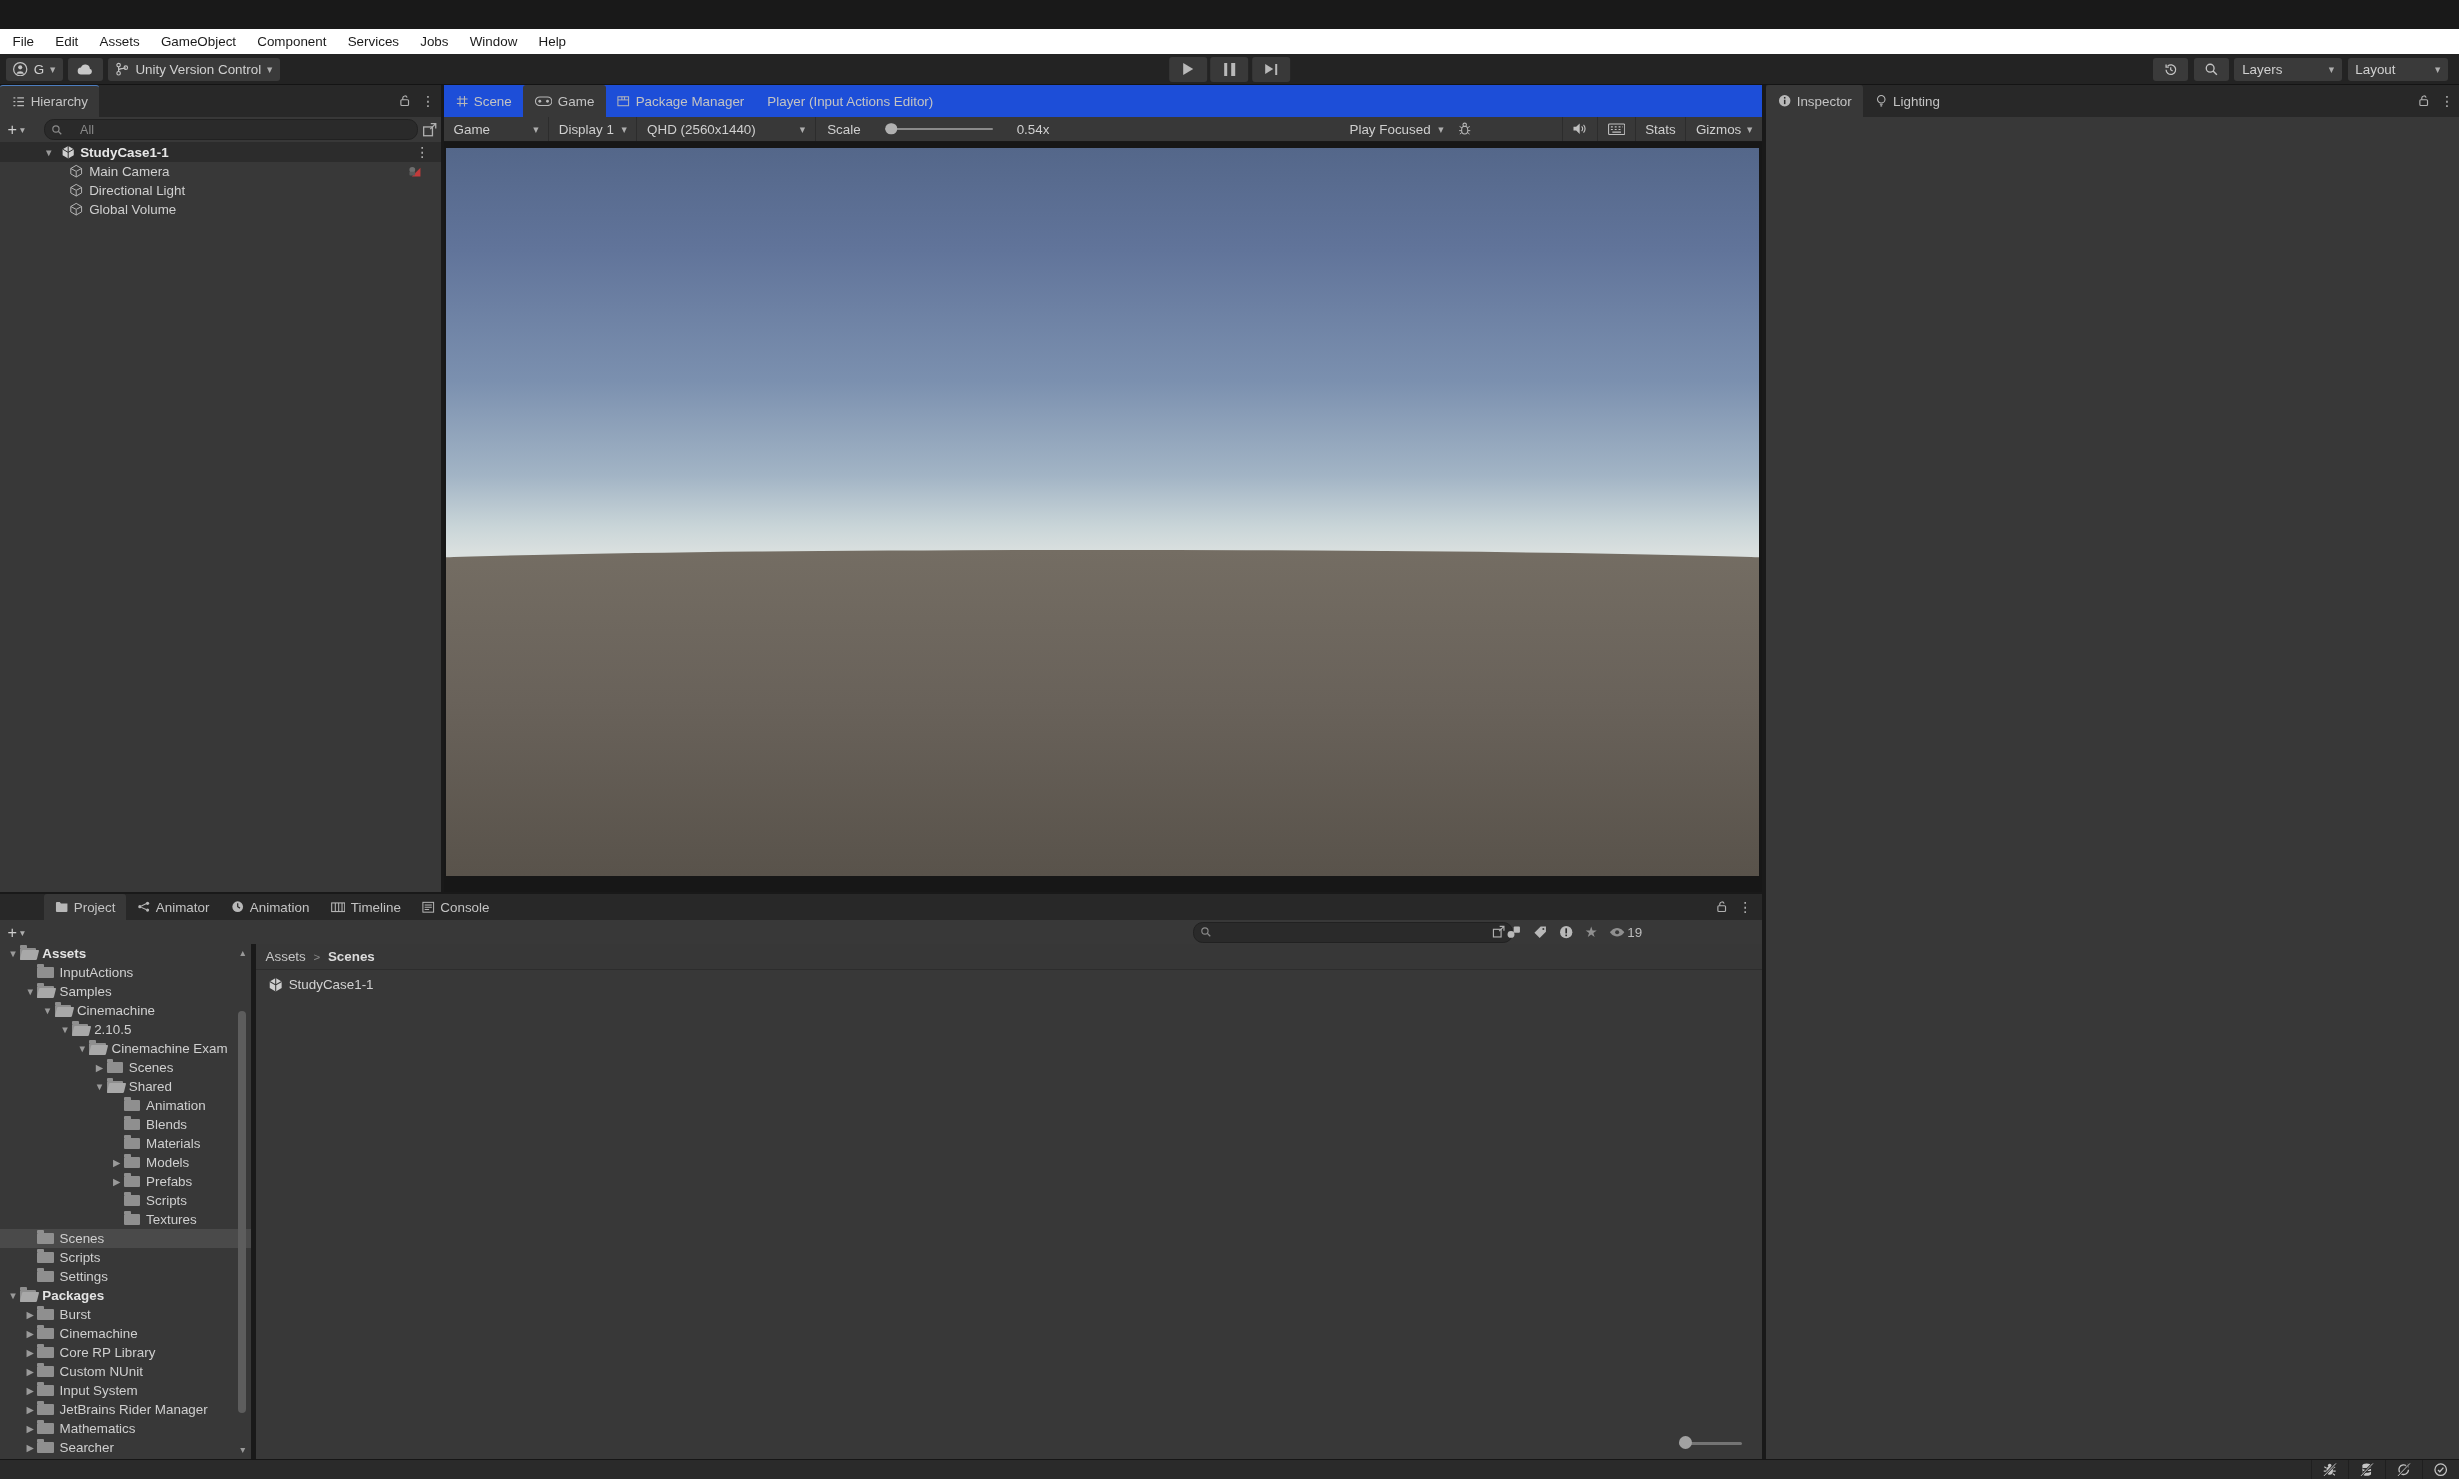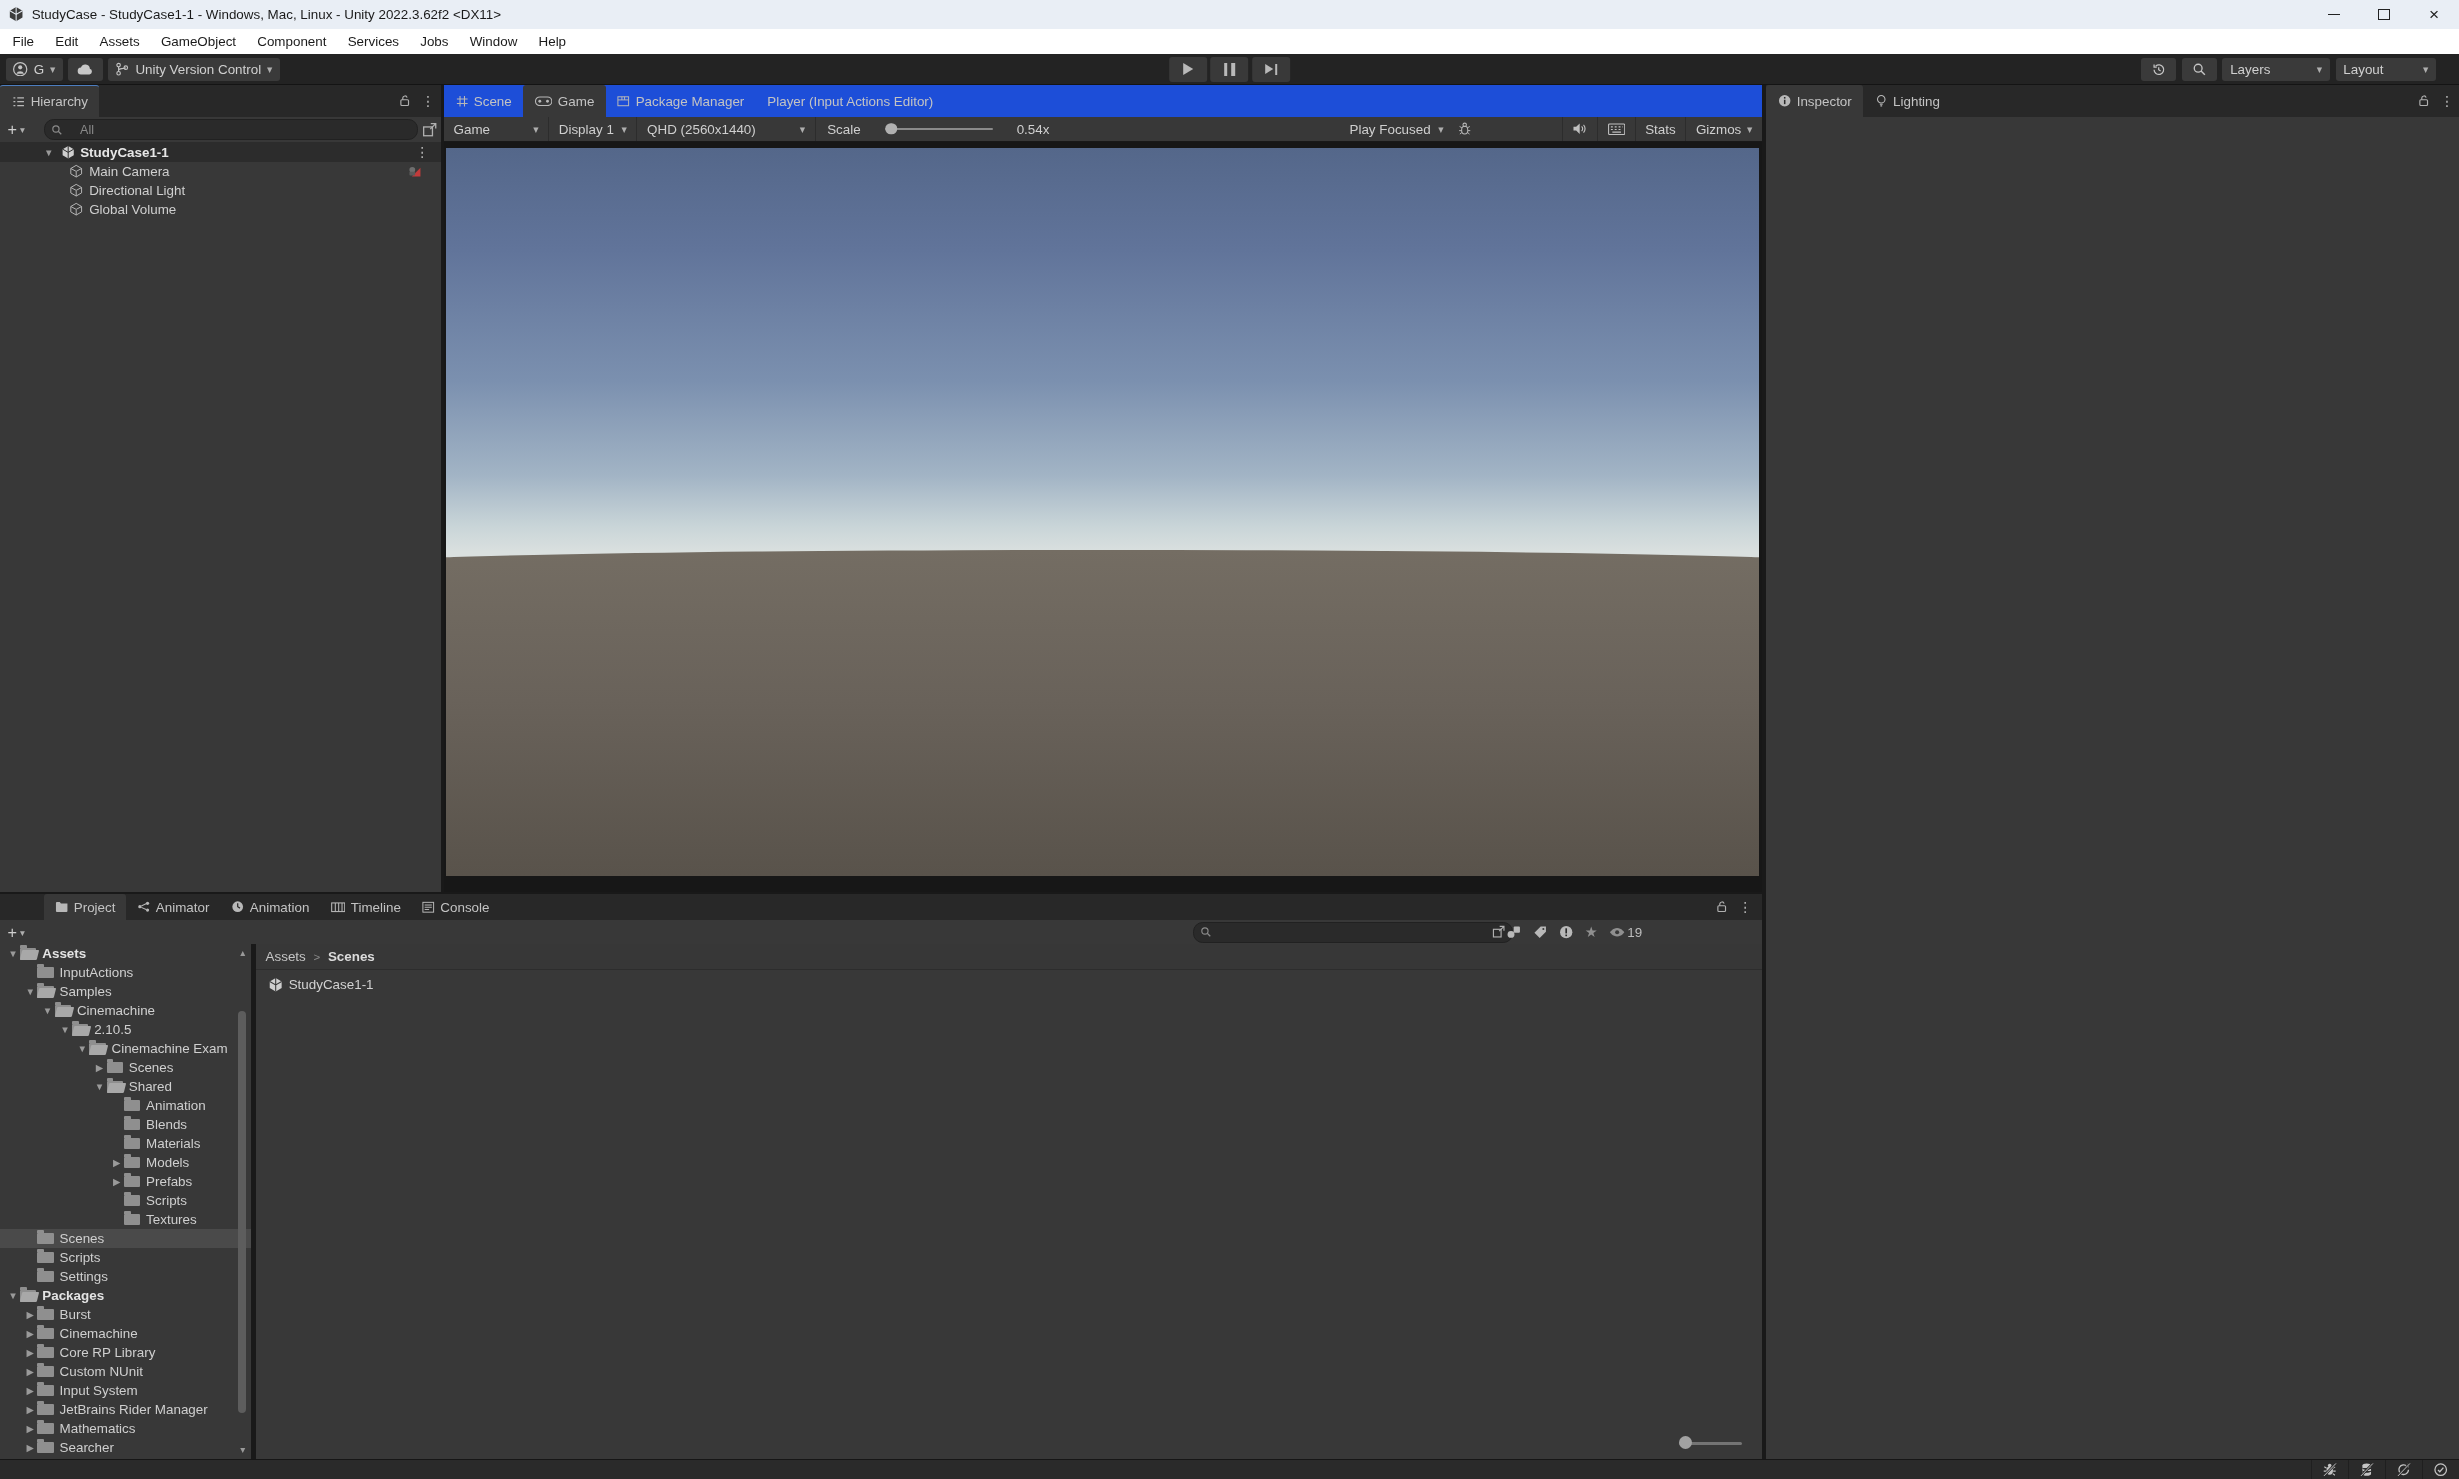--- a/index.html
+++ b/index.html
@@ -30,21 +30,21 @@
   .tbbtn{display:flex;align-items:center;gap:5.8px;height:23px;background:#3a3a3a;border-radius:2.9px;padding:0 7.7px;color:#d0d0d0;}
   .tb-left{position:absolute;left:5.8px;top:3.8px;display:flex;gap:4.8px;}
   .tb-center{position:absolute;left:50%;top:2.9px;transform:translateX(-50%);display:flex;gap:3.8px;}
   .playbtn{width:38px;height:25px;background:#393939;border-radius:2.9px;display:flex;align-items:center;justify-content:center;}
   .ic-play{width:0;height:0;border-left:10.6px solid #b9b9b9;border-top:6.7px solid transparent;border-bottom:6.7px solid transparent;}
   .ic-pause{display:flex;gap:3.8px;}
   .ic-pause i{display:block;width:3.8px;height:12.5px;background:#b9b9b9;}
   .ic-step{display:flex;align-items:center;gap:1.9px;}
   .ic-step .tri{width:0;height:0;border-left:8.6px solid #b9b9b9;border-top:5.8px solid transparent;border-bottom:5.8px solid transparent;}
   .ic-step .bar{width:2.9px;height:11.5px;background:#b9b9b9;}
-  .tb-right{position:absolute;right:23px;top:3.8px;display:flex;gap:5.8px;}
+  .tb-right{position:absolute;right:11px;top:3.8px;display:flex;gap:5.8px;}
   .chev{color:#aeaeae;font-size:10.6px;}
   .dd{justify-content:space-between;}
   .dd-layers{width:92px;}
   .dd-layout{width:85px;}
   .iconbtn{width:35px;justify-content:center;padding:0;}
 
   
   .panel{position:absolute;background:#383838;}
   .tabbar{position:relative;height:32px;background:#282828;display:flex;align-items:flex-end;}
   .tab{height:32px;display:flex;align-items:center;gap:5.8px;padding:0 11.5px;color:#c3c3c3;box-sizing:border-box;}
@@ -139,40 +139,20 @@
   .status-icons{position:absolute;right:0;top:0;height:19px;display:flex;}
   .sicell{width:36px;height:19px;display:flex;align-items:center;justify-content:center;border-left:1px solid #1f1f1f;}
 
   .hsplit-bottom{position:absolute;left:0;top:892px;width:1762px;height:1.9px;background:#191919;}
 </style>
 </head>
 <body>
 
 <div class="app">
 
-  <div class="titlebar">
-    <span class="appicon">
-      <svg width="16.3" height="16.3" viewBox="0 0 16 16">
-          <path d="M8 1 14.2 4.6v6.8L8 15 1.8 11.4V4.6z" fill="#3c3c3c"></path>
-          <path d="M8 1v7.2M1.8 4.6 8 8.2l6.2-3.6M8 15V8.2" stroke="#e9eef5" stroke-width="1" fill="none"></path>
-        </svg>
-    </span>
-    <span class="title">StudyCase - StudyCase1-1 - Windows, Mac, Linux - Unity 2022.3.62f2 &lt;DX11&gt;</span>
-    <div class="wincontrols">
-      <div class="winbtn">
-          <span class="min"></span>
-        </div>
-      <div class="winbtn">
-          <span class="restore"></span>
-        </div>
-      <div class="winbtn">
-          <span class="close">×</span>
-        </div>
-    </div>
-  </div>
 
   <div class="menubar">
 
   <span class="menu-item">File</span>
       <span class="menu-item">Edit</span>
       <span class="menu-item">Assets</span>
       <span class="menu-item">GameObject</span>
       <span class="menu-item">Component</span>
       <span class="menu-item">Services</span>
       <span class="menu-item">Jobs</span>

